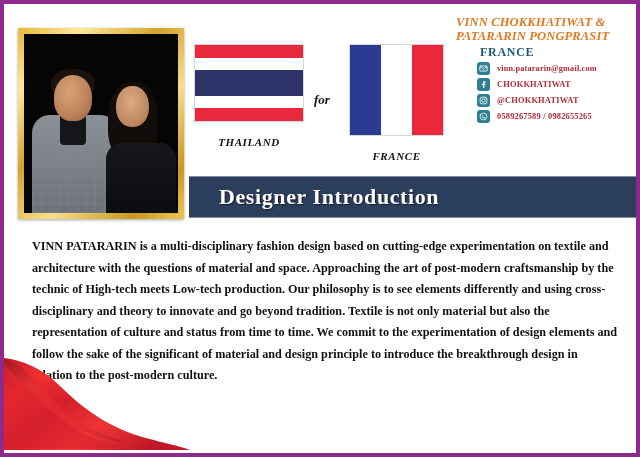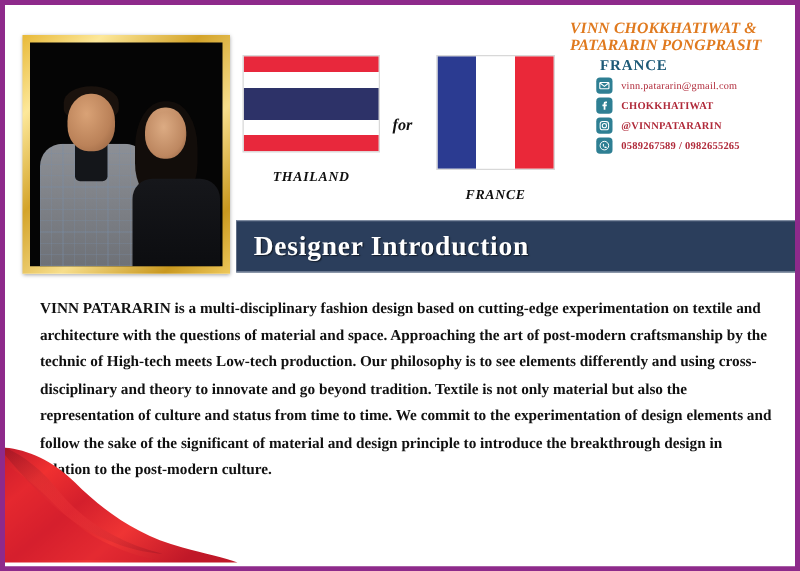--- a/index.html
+++ b/index.html
@@ -192,37 +192,37 @@
   }
   .contact-icon svg { display: block; }
   .contact-text {
     font-family: "Liberation Serif", serif;
     font-weight: bold;
     font-size: 8.4px;
     color: #b02a3a;
     letter-spacing: 0.2px;
     white-space: nowrap;
   }
-  .contact-text.email { font-weight: normal; font-size: 8.2px; }
+  .contact-text.email { font-weight: bold; font-size: 8.2px; }
 
   
   #title-banner {
     position: absolute;
     left: 185px;
     top: 172px;
     right: 0;
     height: 40px;
     background: #2b3e5c;
     border-top: 1px solid #7f8ca1;
     border-bottom: 1px solid #7f8ca1;
     display: flex;
     align-items: center;
   }
   #title-text {
-    margin-left: 14px;
+    margin-left: 30px;
     font-family: "Liberation Serif", serif;
     font-weight: bold;
     font-size: 22px;
     color: #ffffff;
     letter-spacing: 0.6px;
     text-shadow: 1px 1px 1px rgba(0,0,0,0.55);
   }
 
   
   #intro-paragraph {
@@ -300,21 +300,21 @@
     </div>
 
     <div class="contact-row">
       <span class="contact-icon">
         <svg width="9" height="9" viewBox="0 0 16 16" fill="none" stroke="#ffffff" stroke-width="1.5">
           <rect x="2" y="2" width="12" height="12" rx="3.5"></rect>
           <circle cx="8" cy="8" r="3"></circle>
           <circle cx="11.7" cy="4.4" r="0.75" fill="#ffffff" stroke="none"></circle>
         </svg>
       </span>
-      <span class="contact-text">@VINNPATARARIN</span>
+      <span class="contact-text">@CHOKKHATIWAT</span>
     </div>
 
     <div class="contact-row">
       <span class="contact-icon">
         <svg width="9" height="9" viewBox="0 0 16 16" fill="none" stroke="#ffffff" stroke-width="1.4">
           <circle cx="8" cy="8" r="6.1"></circle>
           <path d="M6 5.6c.4-.3.9-.2 1.1.2l.5.9c.1.3.1.5-.1.7l-.3.3c-.1.1-.2.3-.1.5.3.7.9 1.3 1.6 1.6.2.1.4 0 .5-.1l.3-.3c.2-.2.4-.2.7-.1l.9.5c.4.2.5.7.2 1.1-.5.6-1.3.8-2 .5-1.6-.6-2.9-1.9-3.5-3.5-.3-.7-.1-1.5.5-2.1z" fill="#ffffff" stroke="none"></path>
         </svg>
       </span>
       <span class="contact-text">0589267589 / 0982655265</span>

